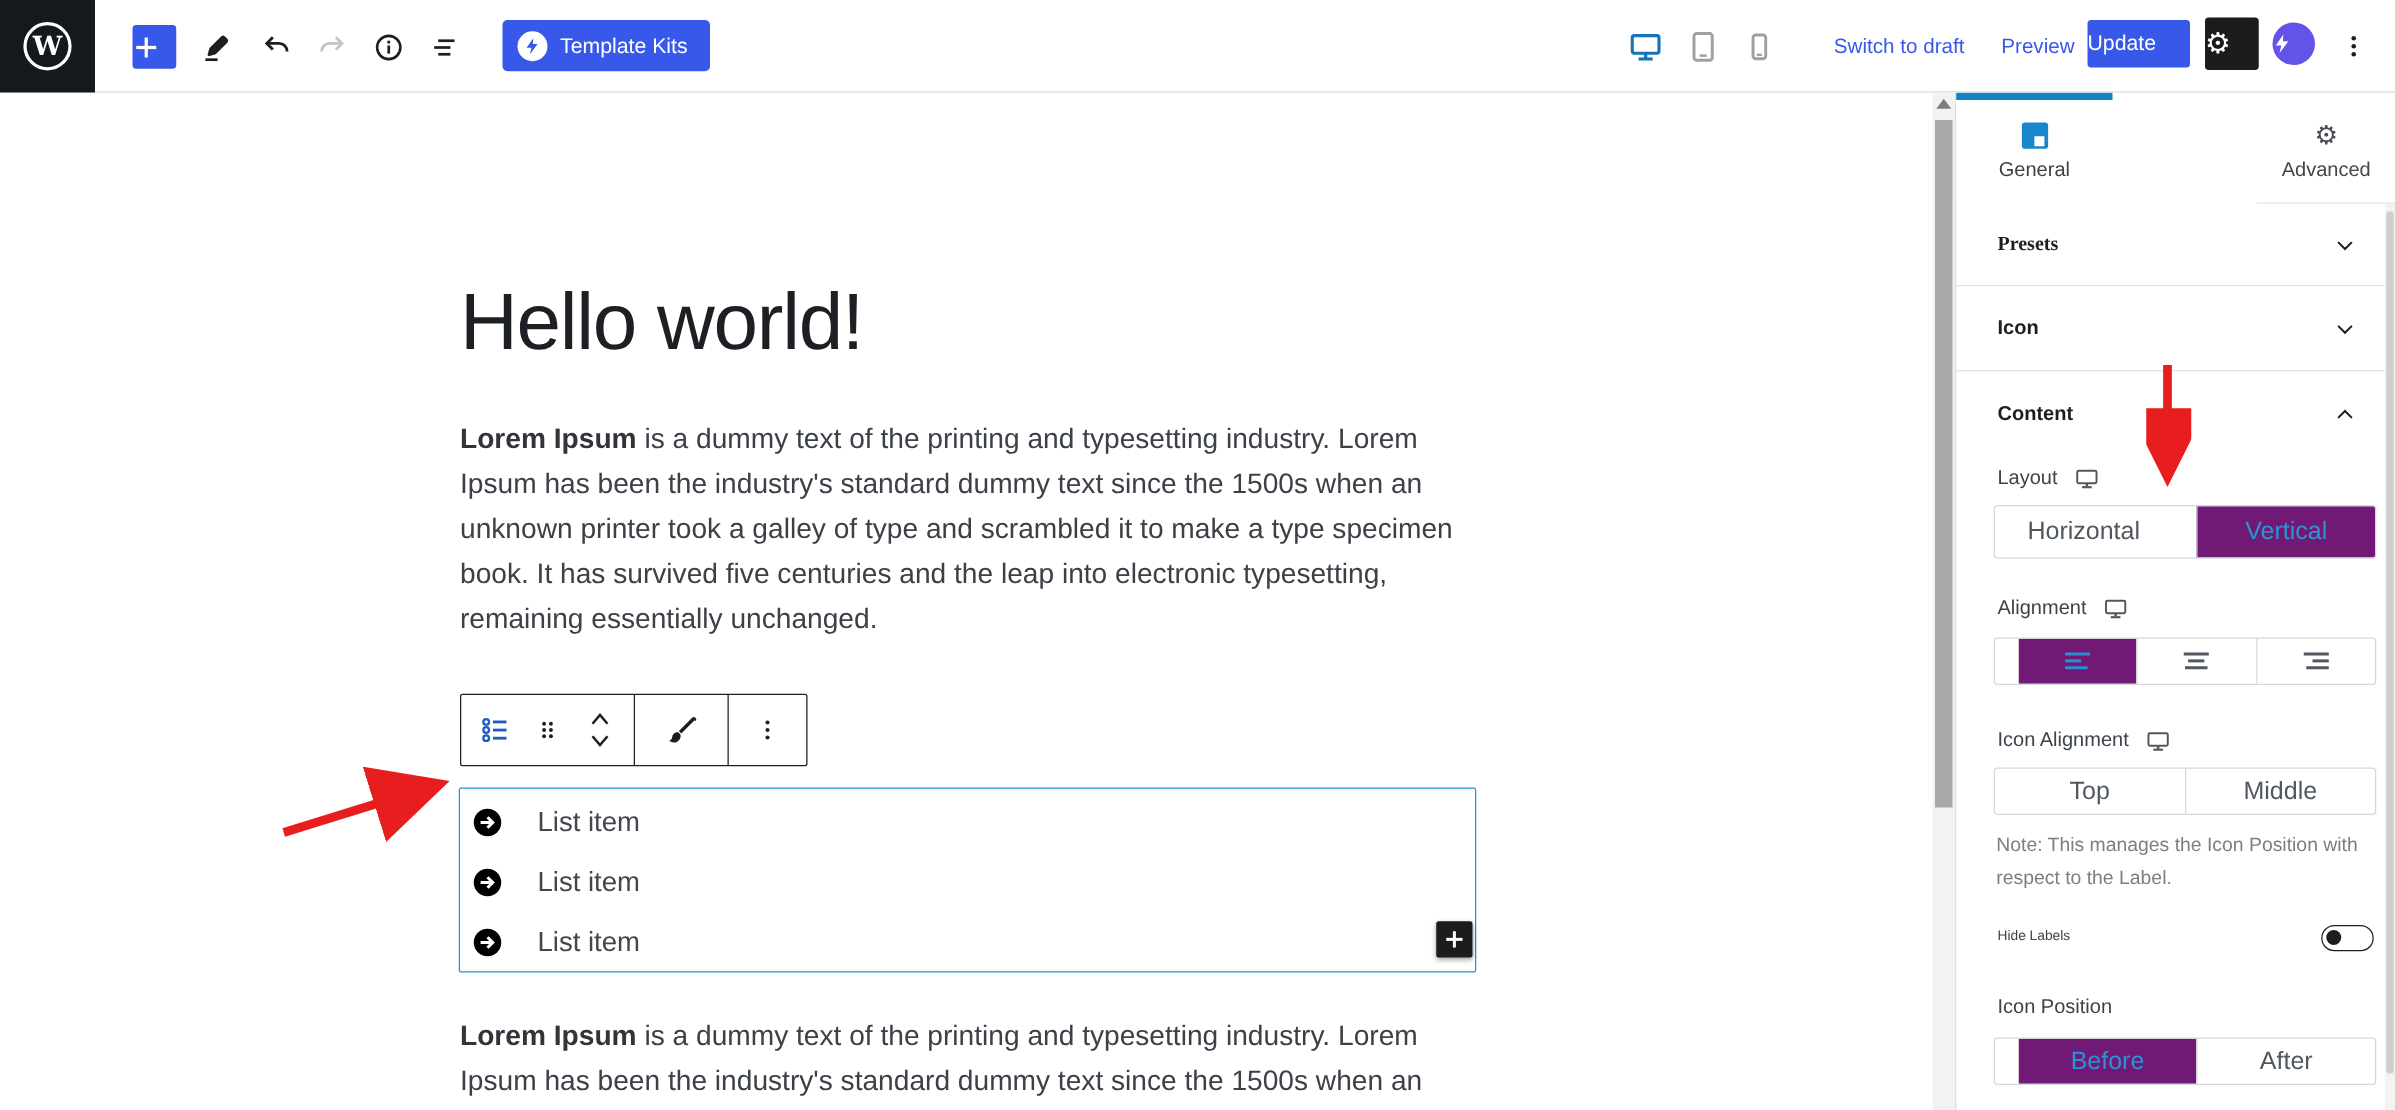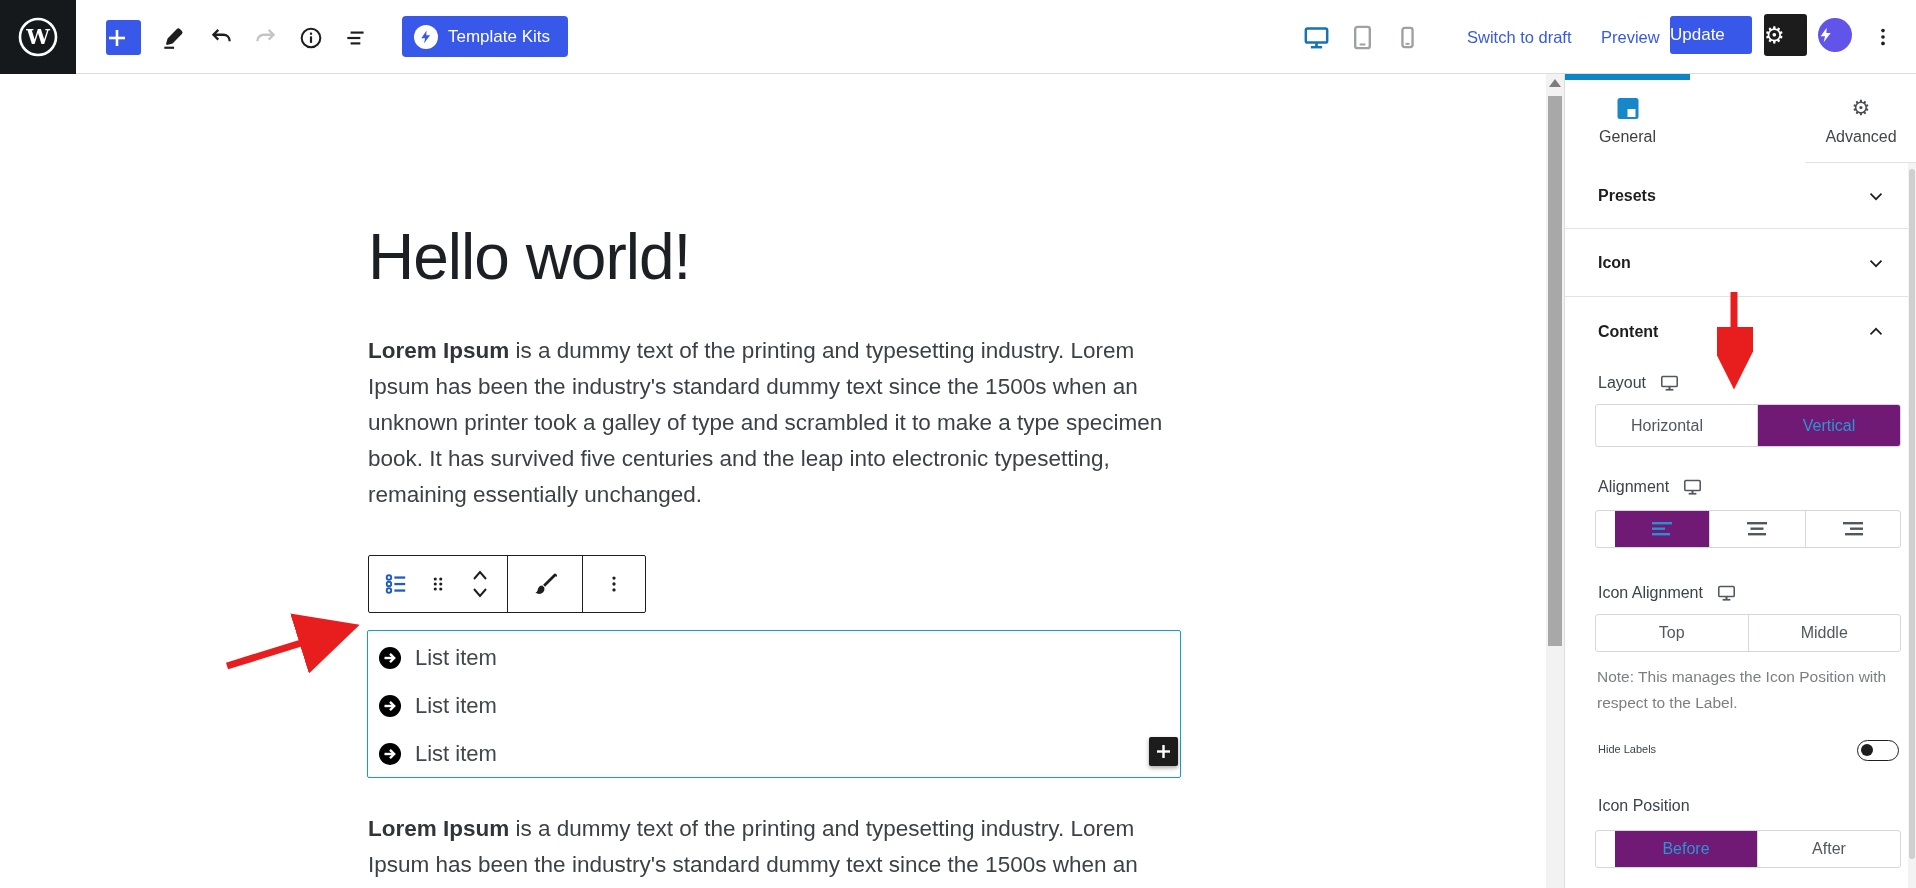--- a/index.html
+++ b/index.html
@@ -51,21 +51,21 @@
                    background:#fff; border:1px solid #1e1e1e; border-radius:2px; }
   .bt-group { display:flex; align-items:center; justify-content:space-evenly; height:100%; }
   #bt-group-1 { width:138px; }
   #bt-group-2 { width:76px; border-left:1px solid #1e1e1e; border-right:1px solid #1e1e1e; }
   #bt-group-3 { width:62px; }
   .bt-icon { width:30px; height:34px; display:flex; align-items:center; justify-content:center; cursor:pointer; }
 
   
   #icon-list-block { position:absolute; left:367px; top:556px; width:814px; height:148px;
                      border:1.5px solid #149bd8; border-radius:2px; background:#fff; }
-  .il-row { display:flex; align-items:center; gap:13px; height:48px; margin:0 0 0 10px; cursor:text; }
+  .il-row { display:flex; align-items:center; gap:28px; height:48px; margin:0 0 0 10px; cursor:text; }
   .il-row:first-child { margin-top:3px; }
   .il-label { font-size:22px; color:#42474d; }
   #block-appender { position:absolute; left:781px; top:106px; width:29px; height:29px;
                     background:#1c1c1c; border-radius:2px; display:flex; align-items:center;
                     justify-content:center; box-shadow:0 2px 4px rgba(0,0,0,.35); cursor:pointer; }
 
   
   .annotation { pointer-events:none; z-index:60; }
 
   
@@ -84,40 +84,40 @@
   #tab-style { left:125px; width:115px; border-left:1px solid #e2e2e2; border-bottom:1px solid #e2e2e2; }
   #tab-advanced { left:240px; width:112px; border-bottom:1px solid #e2e2e2; }
   .tab-icon { position:absolute; left:50%; transform:translateX(-50%); top:24px; }
   .tab-label { position:absolute; left:0; width:100%; top:54px; font-size:16px; color:#41464c; }
   #tab-general .tab-label { color:#404040; }
 
   .sb-row { position:absolute; left:0; width:344px; border-bottom:1px solid #e2e2e2; cursor:pointer; }
   .sb-row-label { position:absolute; left:33px; font-size:16px; font-weight:700; color:#1e1e1e; }
   .sb-chevron { position:absolute; right:22px; }
   #row-presets { top:89px; height:66px; }
-  #row-presets .sb-row-label { top:24px; }
+  #row-presets .sb-row-label { top:24px;font-family:Liberation Serif, serif; }
   #row-presets .sb-chevron { top:22px; }
   #row-icon { top:155px; height:68px; }
   #row-icon .sb-row-label { top:25px; }
   #row-icon .sb-chevron { top:23px; }
   #row-content { top:223px; height:58px; border-bottom:none; }
   #row-content .sb-row-label { top:26px; }
   #row-content .sb-chevron { top:24px; }
 
   .ctl-label { position:absolute; left:33px; font-size:16px; color:#3c434a;
                display:flex; align-items:center; gap:14px; }
   #layout-label { top:300px; }
   #alignment-label { top:404px; }
   #icon-align-label { top:510px; }
   #icon-pos-label { top:723px; }
 
   .seg { position:absolute; left:30px; width:306px; display:flex; background:#fff;
          border:1px solid #d5d7da; border-radius:3px; overflow:hidden; }
   .seg > div { flex:1; display:flex; align-items:center; justify-content:center;
-               font-size:16px; color:#50575e; cursor:pointer; }
+               font-size:20px; color:#50575e; cursor:pointer; }
   .seg > div + div { border-left:1px solid #d5d7da; }
   .seg .sel { background:#701a75; color:#2a95d5;margin-left:19px; }
   #layout-seg { top:330px; height:43px; }
   #alignment-seg { top:436px; height:38px; }
   #iconalign-seg { top:540px; height:38px; }
   #iconpos-seg { top:756px; height:38px; }
 
   #note-text { position:absolute; left:32px; top:590px; width:320px; font-size:15.5px;
                line-height:26px; color:#7b7e83; }
   #hide-labels-label { position:absolute; left:33px; top:669px; font-size:11px; color:#3c434a; }

